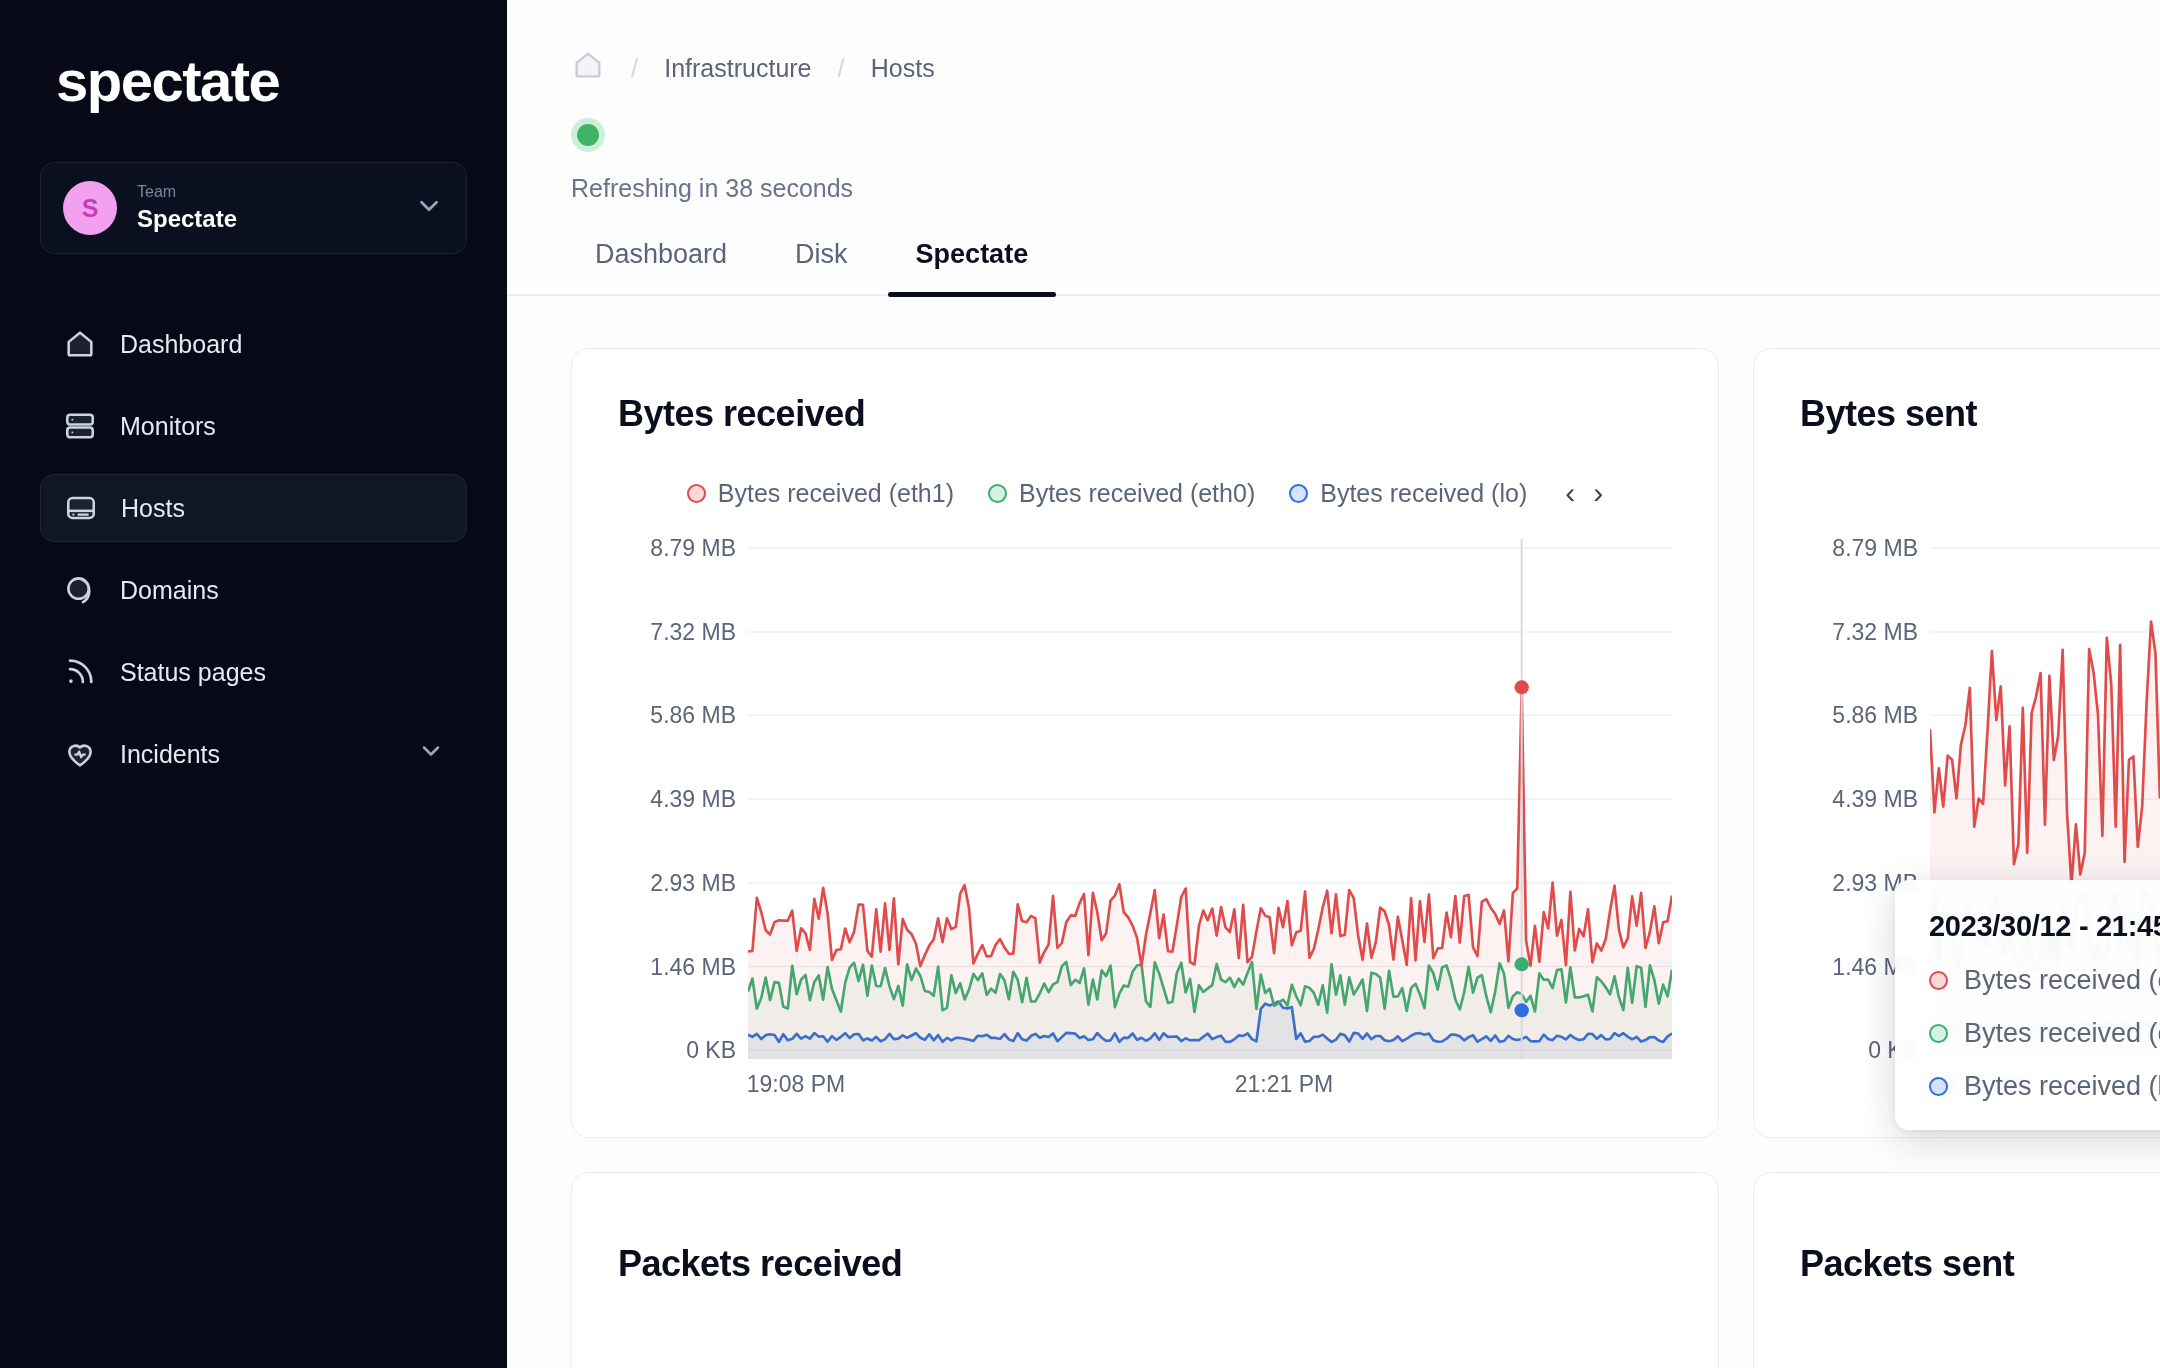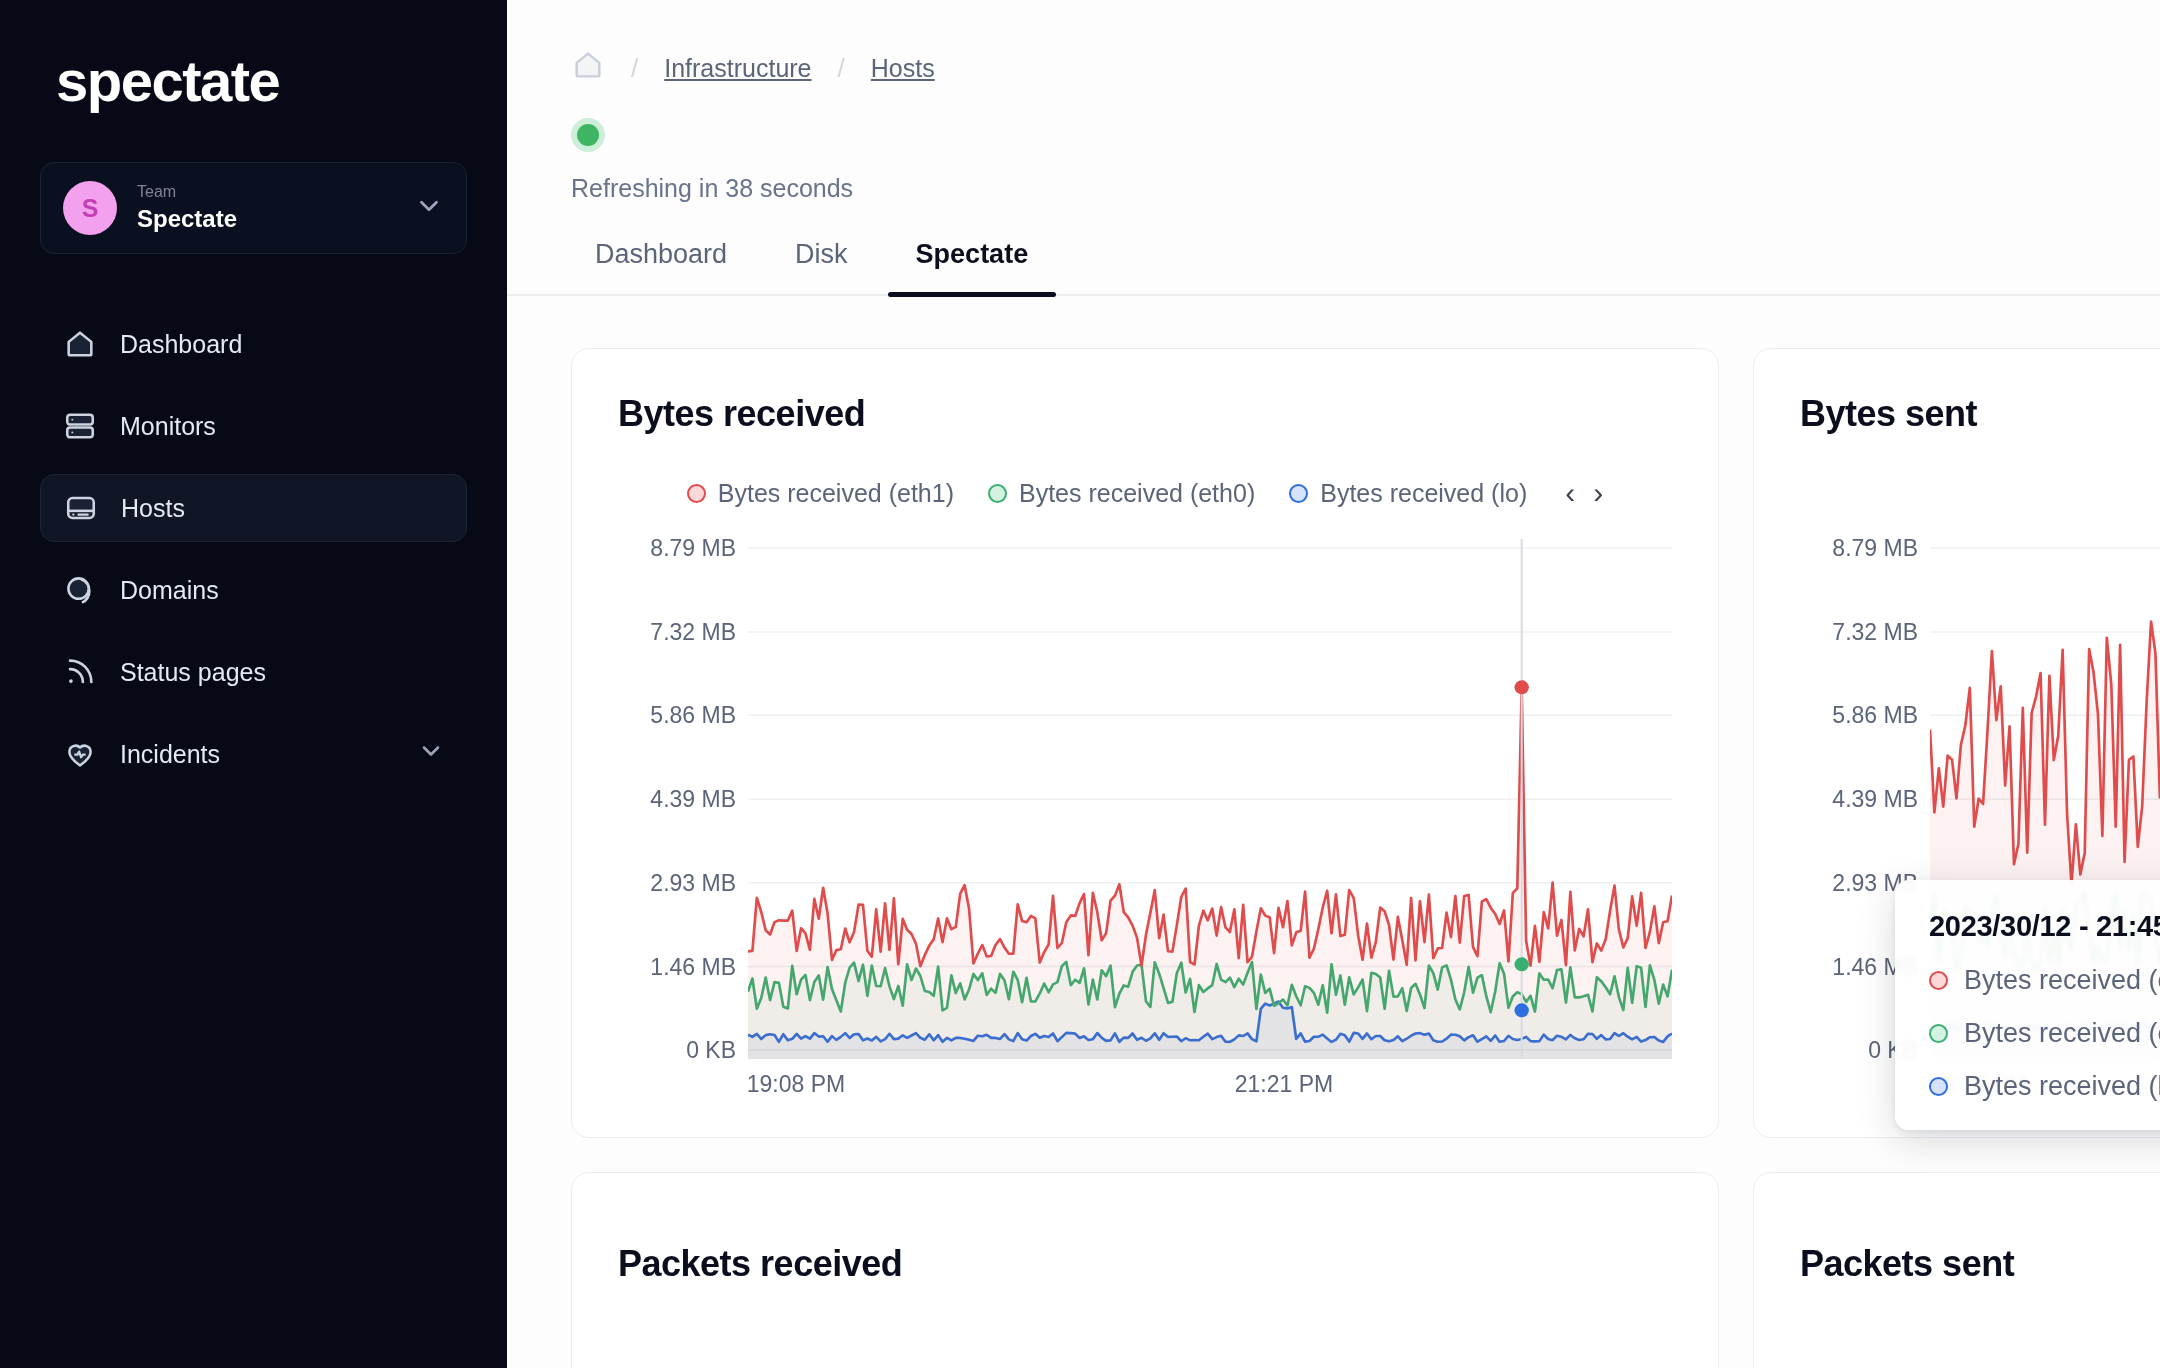--- a/index.html
+++ b/index.html
@@ -84,21 +84,21 @@
     position: relative;
   }
   .breadcrumb {
     display: flex; align-items: center;
     padding: 48px 0 0 64px;
     gap: 26px;
     font-size: 25px;
     color: #5b6478;
   }
   .bc-sep { color: #d2d6de; font-size: 26px; }
-  .bc-item { cursor: pointer; text-decoration: underline; }
+  .bc-item { cursor: pointer; }
 
   .page-title-row {
     display: flex; align-items: center;
     padding: 30px 0 0 64px;
   }
   .status-dot-wrap {
     width: 34px; height: 34px; border-radius: 50%;
     background: #cdeed8;
     display:flex; align-items:center; justify-content:center;
     margin-right: 24px;

